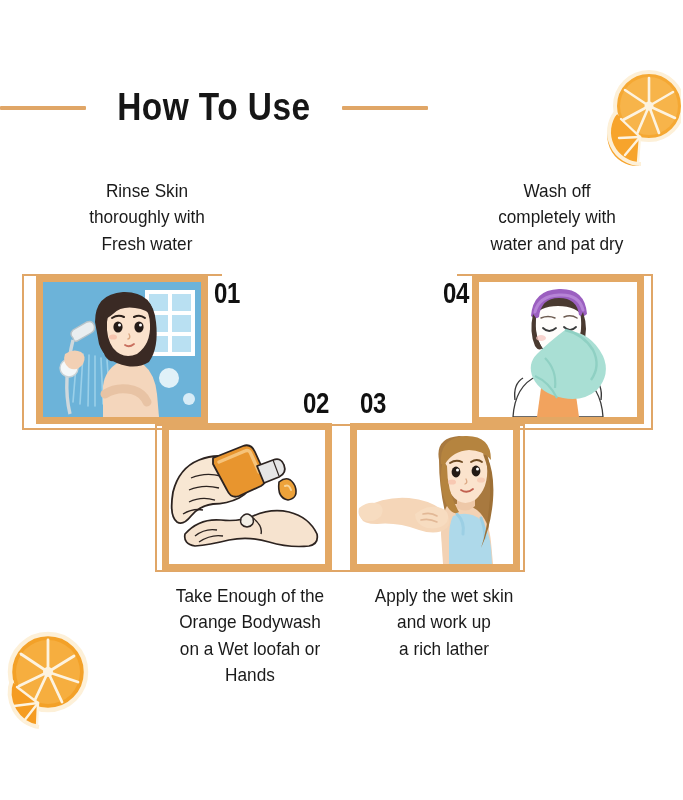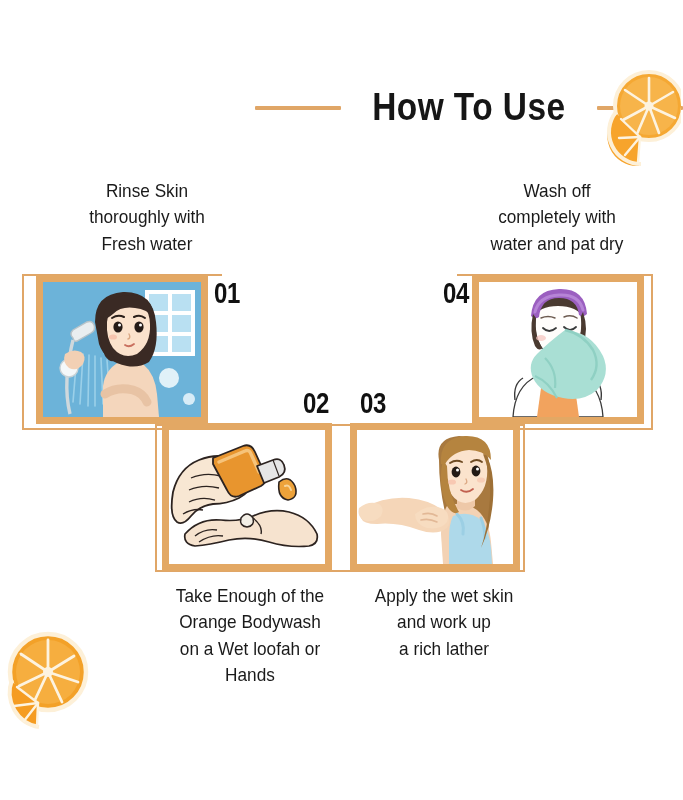--- a/index.html
+++ b/index.html
@@ -17,21 +17,21 @@
   }
 
   
   .title-row {
     position: absolute;
     top: 86px;
     left: 0;
     width: 683px;
     display: flex;
     align-items: center;
-    justify-content: flex-end;
+    justify-content: flex-start;
     gap: 18px;
   }
   .title-rule {
     width: 86px;
     height: 4px;
     background: #e0a667;
     border-radius: 1px;
   }
   .title-text {
     font-size: 38px;

